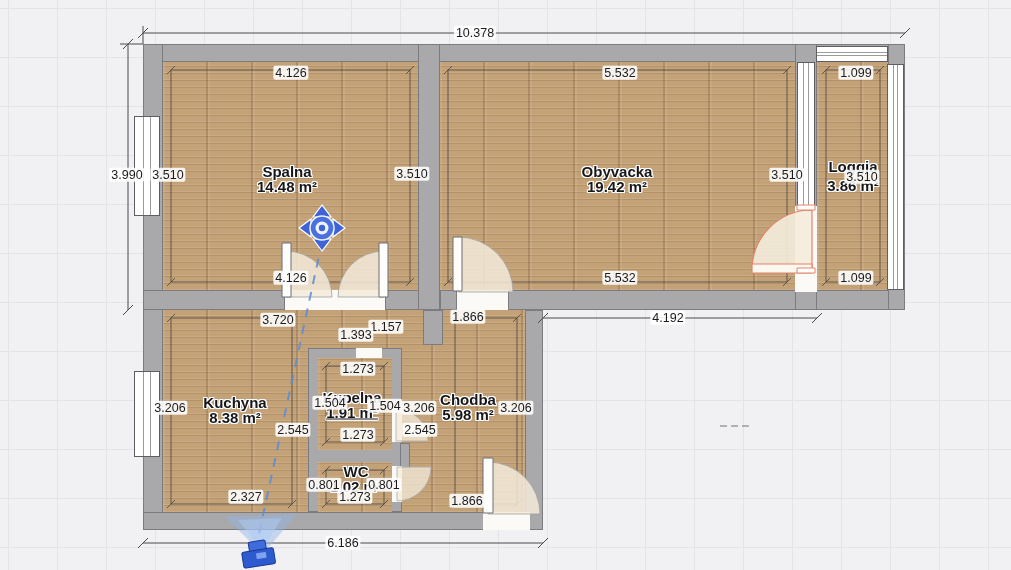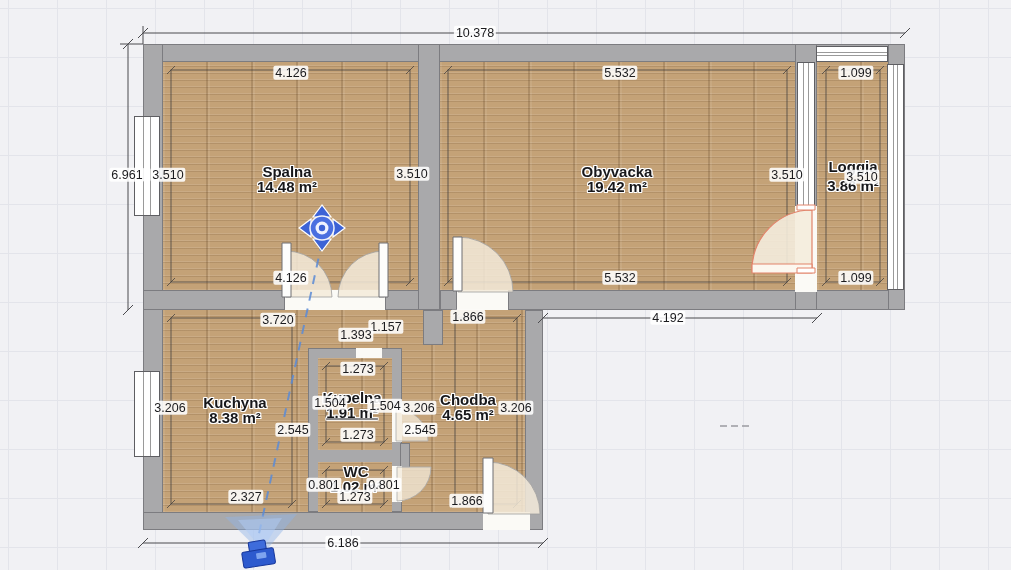--- a/index.html
+++ b/index.html
@@ -184,27 +184,27 @@
       <div class="room-area" style="left: 287px; top: 186px;">14.48 m²</div>
       <div class="room-name" style="left: 617px; top: 171px;">Obyvacka</div>
       <div class="room-area" style="left: 617px; top: 186px;">19.42 m²</div>
       <div class="room-name" style="left: 853px; top: 166px;">Loggia</div>
       <div class="room-area" style="left: 853px; top: 185px;">3.86 m²</div>
       <div class="room-name" style="left: 235px; top: 402px;">Kuchyna</div>
       <div class="room-area" style="left: 235px; top: 417px;">8.38 m²</div>
       <div class="room-name" style="left: 352px; top: 397px;">Kupelna</div>
       <div class="room-area" style="left: 352px; top: 412px; text-decoration: underline;">1.91 m²</div>
       <div class="room-name" style="left: 468px; top: 399px;">Chodba</div>
-      <div class="room-area" style="left: 468px; top: 414px;">4.65 m²</div>
+      <div class="room-area" style="left: 468px; top: 414px;">5.98 m²</div>
       <div class="room-name" style="left: 356px; top: 471px;">WC</div>
       <div class="room-area" style="left: 356px; top: 486px;">1.02 m²</div>
     </div>
   <div id="dim-labels">
       <div class="dim" style="left: 475px; top: 33px;">10.378</div>
-      <div class="dim" style="left: 127px; top: 175px;">6.961</div>
+      <div class="dim" style="left: 127px; top: 175px;">3.990</div>
       <div class="dim" style="left: 291px; top: 73px;">4.126</div>
       <div class="dim" style="left: 620px; top: 73px;">5.532</div>
       <div class="dim" style="left: 856px; top: 73px;">1.099</div>
       <div class="dim" style="left: 168px; top: 175px;">3.510</div>
       <div class="dim" style="left: 412px; top: 174px;">3.510</div>
       <div class="dim" style="left: 787px; top: 175px;">3.510</div>
       <div class="dim" style="left: 862px; top: 177px;">3.510</div>
       <div class="dim" style="left: 291px; top: 278px;">4.126</div>
       <div class="dim" style="left: 620px; top: 278px;">5.532</div>
       <div class="dim" style="left: 856px; top: 278px;">1.099</div>

